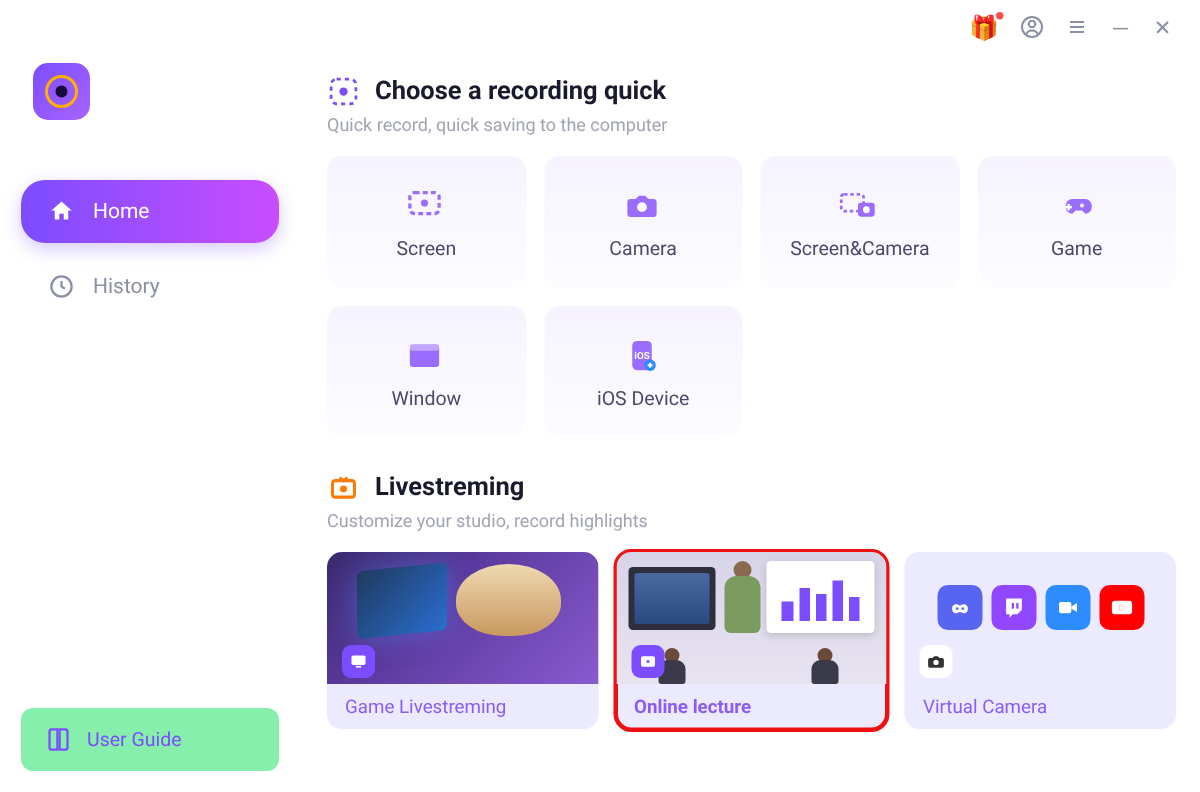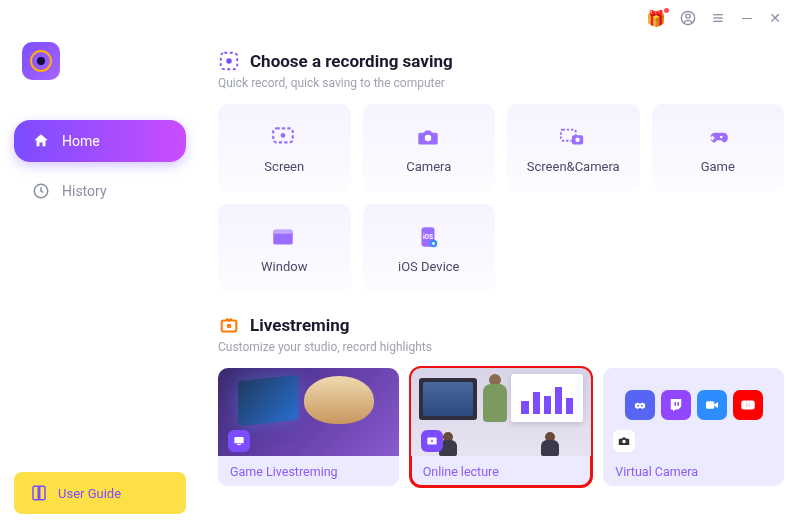--- a/index.html
+++ b/index.html
@@ -12,34 +12,34 @@
   .sidebar { position: absolute; left: 0; top: 0; width: 200px; height: 528px; background: #fff; padding: 28px 14px 14px; display:flex; flex-direction:column; }
   .brand { display:flex; align-items:center; gap:12px; padding: 14px 8px 32px; }
   .brand-logo { width: 38px; height: 38px; border-radius: 10px; background: linear-gradient(135deg,#7b4dff,#a764ff); display:flex; align-items:center; justify-content:center; }
   .brand-logo-inner { width:22px; height:22px; border:2px solid #ffb000; border-radius:50%; position:relative; }
   .brand-logo-inner::after { content:''; position:absolute; inset:5px; background:#1a0a3d; border-radius:50%; }
   .brand-text { font-size:13px; font-weight:700; color:#1a1a2e; line-height:1.25; }
   .nav { display:flex; flex-direction:column; gap:8px; margin-top:8px; }
   .nav-item { height:42px; border-radius:10px; display:flex; align-items:center; gap:12px; padding:0 18px; font-size:14px; cursor:pointer; color:#8b8fa3; }
   .nav-item.active { background: linear-gradient(90deg,#7b4dff,#c94dff); color:#fff; font-weight:400; box-shadow:0 4px 12px rgba(123,77,255,.3);border-radius:16px; }
   .nav-item svg { width:18px; height:18px; }
-  .user-guide { margin-top:auto; height:42px; border-radius:8px; background:#fde047; display:flex; align-items:center; gap:10px; padding:0 16px; color:#7b4dff; font-size:13px; cursor:pointer; }
+  .user-guide { margin-top:auto; height:42px; border-radius:8px; background:#86efac; display:flex; align-items:center; gap:10px; padding:0 16px; color:#7b4dff; font-size:13px; cursor:pointer; }
   .main { position:absolute; left:200px; top:36px; right:0; bottom:0; padding: 14px 16px 0 18px; overflow:hidden; }
   .section-head { display:flex; align-items:center; gap:10px; }
   .section-title { font-size:17px; font-weight:700; color:#1a1a2e; }
   .section-sub { font-size:12px; color:#a0a3b1; margin:4px 0 14px; }
   .rec-icon { width:22px; height:22px; color:#7b4dff; }
   .live-icon { color:#ff7a00; }
   .grid { display:grid; grid-template-columns: repeat(4, 1fr); gap:12px; margin-bottom:22px; }
   .card { height:88px; border-radius:10px; background: linear-gradient(180deg,#f6f3ff,#fdfcff); display:flex; flex-direction:column; align-items:center; justify-content:center; gap:8px; font-size:13px; color:#4a4a68; cursor:pointer; }
   .card-icon { width:28px; height:28px; display:flex; align-items:center; }
   .card-icon svg { width:26px; height:26px; color:#9b6dff; }
   .live-grid { display:grid; grid-template-columns: repeat(3, 1fr); gap:12px; }
   .live-card { height:118px; border-radius:10px; overflow:hidden; display:flex; flex-direction:column; cursor:pointer; position:relative; background:#eceaff; }
-  .live-card.highlight { outline:3px solid #e11; outline-offset:-1px; }
+  .live-card.highlight { outline:3px solid #e11; outline-offset:-1px;font-weight:bold; }
   .live-thumb { flex:1; position:relative; }
   .live-label { height:30px; display:flex; align-items:center; padding:4px 12px; font-size:12.5px; color:#8b5cf6; background:rgba(236,234,255,.85); }
   .badge { position:absolute; left:10px; bottom:34px; width:22px; height:22px; border-radius:6px; display:flex; align-items:center; justify-content:center; }
   .badge.purple { background:#7b4dff; }
   .badge.white { background:#fff; }
   .badge svg { width:14px; height:14px; color:#fff; }
   .thumb-game { background: linear-gradient(135deg,#3a2a6e 0%,#5b3a9e 40%,#8a5acf 100%); position:relative; overflow:hidden; }
   .thumb-game::before { content:''; position:absolute; left:20px; top:10px; width:60px; height:45px; background:linear-gradient(135deg,#1f3a5f,#2a6ecf); border-radius:4px; transform:skewY(-6deg); box-shadow:0 0 20px rgba(80,150,255,.4); }
   .thumb-game::after { content:''; position:absolute; right:25px; top:8px; width:70px; height:48px; background:linear-gradient(180deg,#efd9b0,#c89860); border-radius:50% 50% 45% 45%; }
   .thumb-lecture { background: linear-gradient(180deg,#d8d4e8,#e8e3f0); position:relative; overflow:hidden; }
@@ -109,21 +109,21 @@
   </div>
 </div>
 
 <div class="main">
 
   <div class="section-head">
     <svg class="rec-icon" viewBox="0 0 24 24" fill="none" stroke="currentColor" stroke-width="2" stroke-dasharray="3 3">
         <rect x="3" y="3" width="18" height="18" rx="4"></rect>
         <circle cx="12" cy="12" r="3" fill="currentColor" stroke="none"></circle>
       </svg>
-    <div class="section-title">Choose a recording saving</div>
+    <div class="section-title">Choose a recording quick</div>
   </div>
   <div class="section-sub">Quick record, quick saving to the computer</div>
 
   <div class="grid">
     <div class="card">
       <div class="card-icon">
           <svg viewBox="0 0 24 24" fill="currentColor">
             <rect x="3" y="4" width="18" height="13" rx="3" fill="none" stroke="currentColor" stroke-width="2" stroke-dasharray="3 2"></rect>
             <circle cx="12" cy="10.5" r="2.2"></circle>
           </svg>

